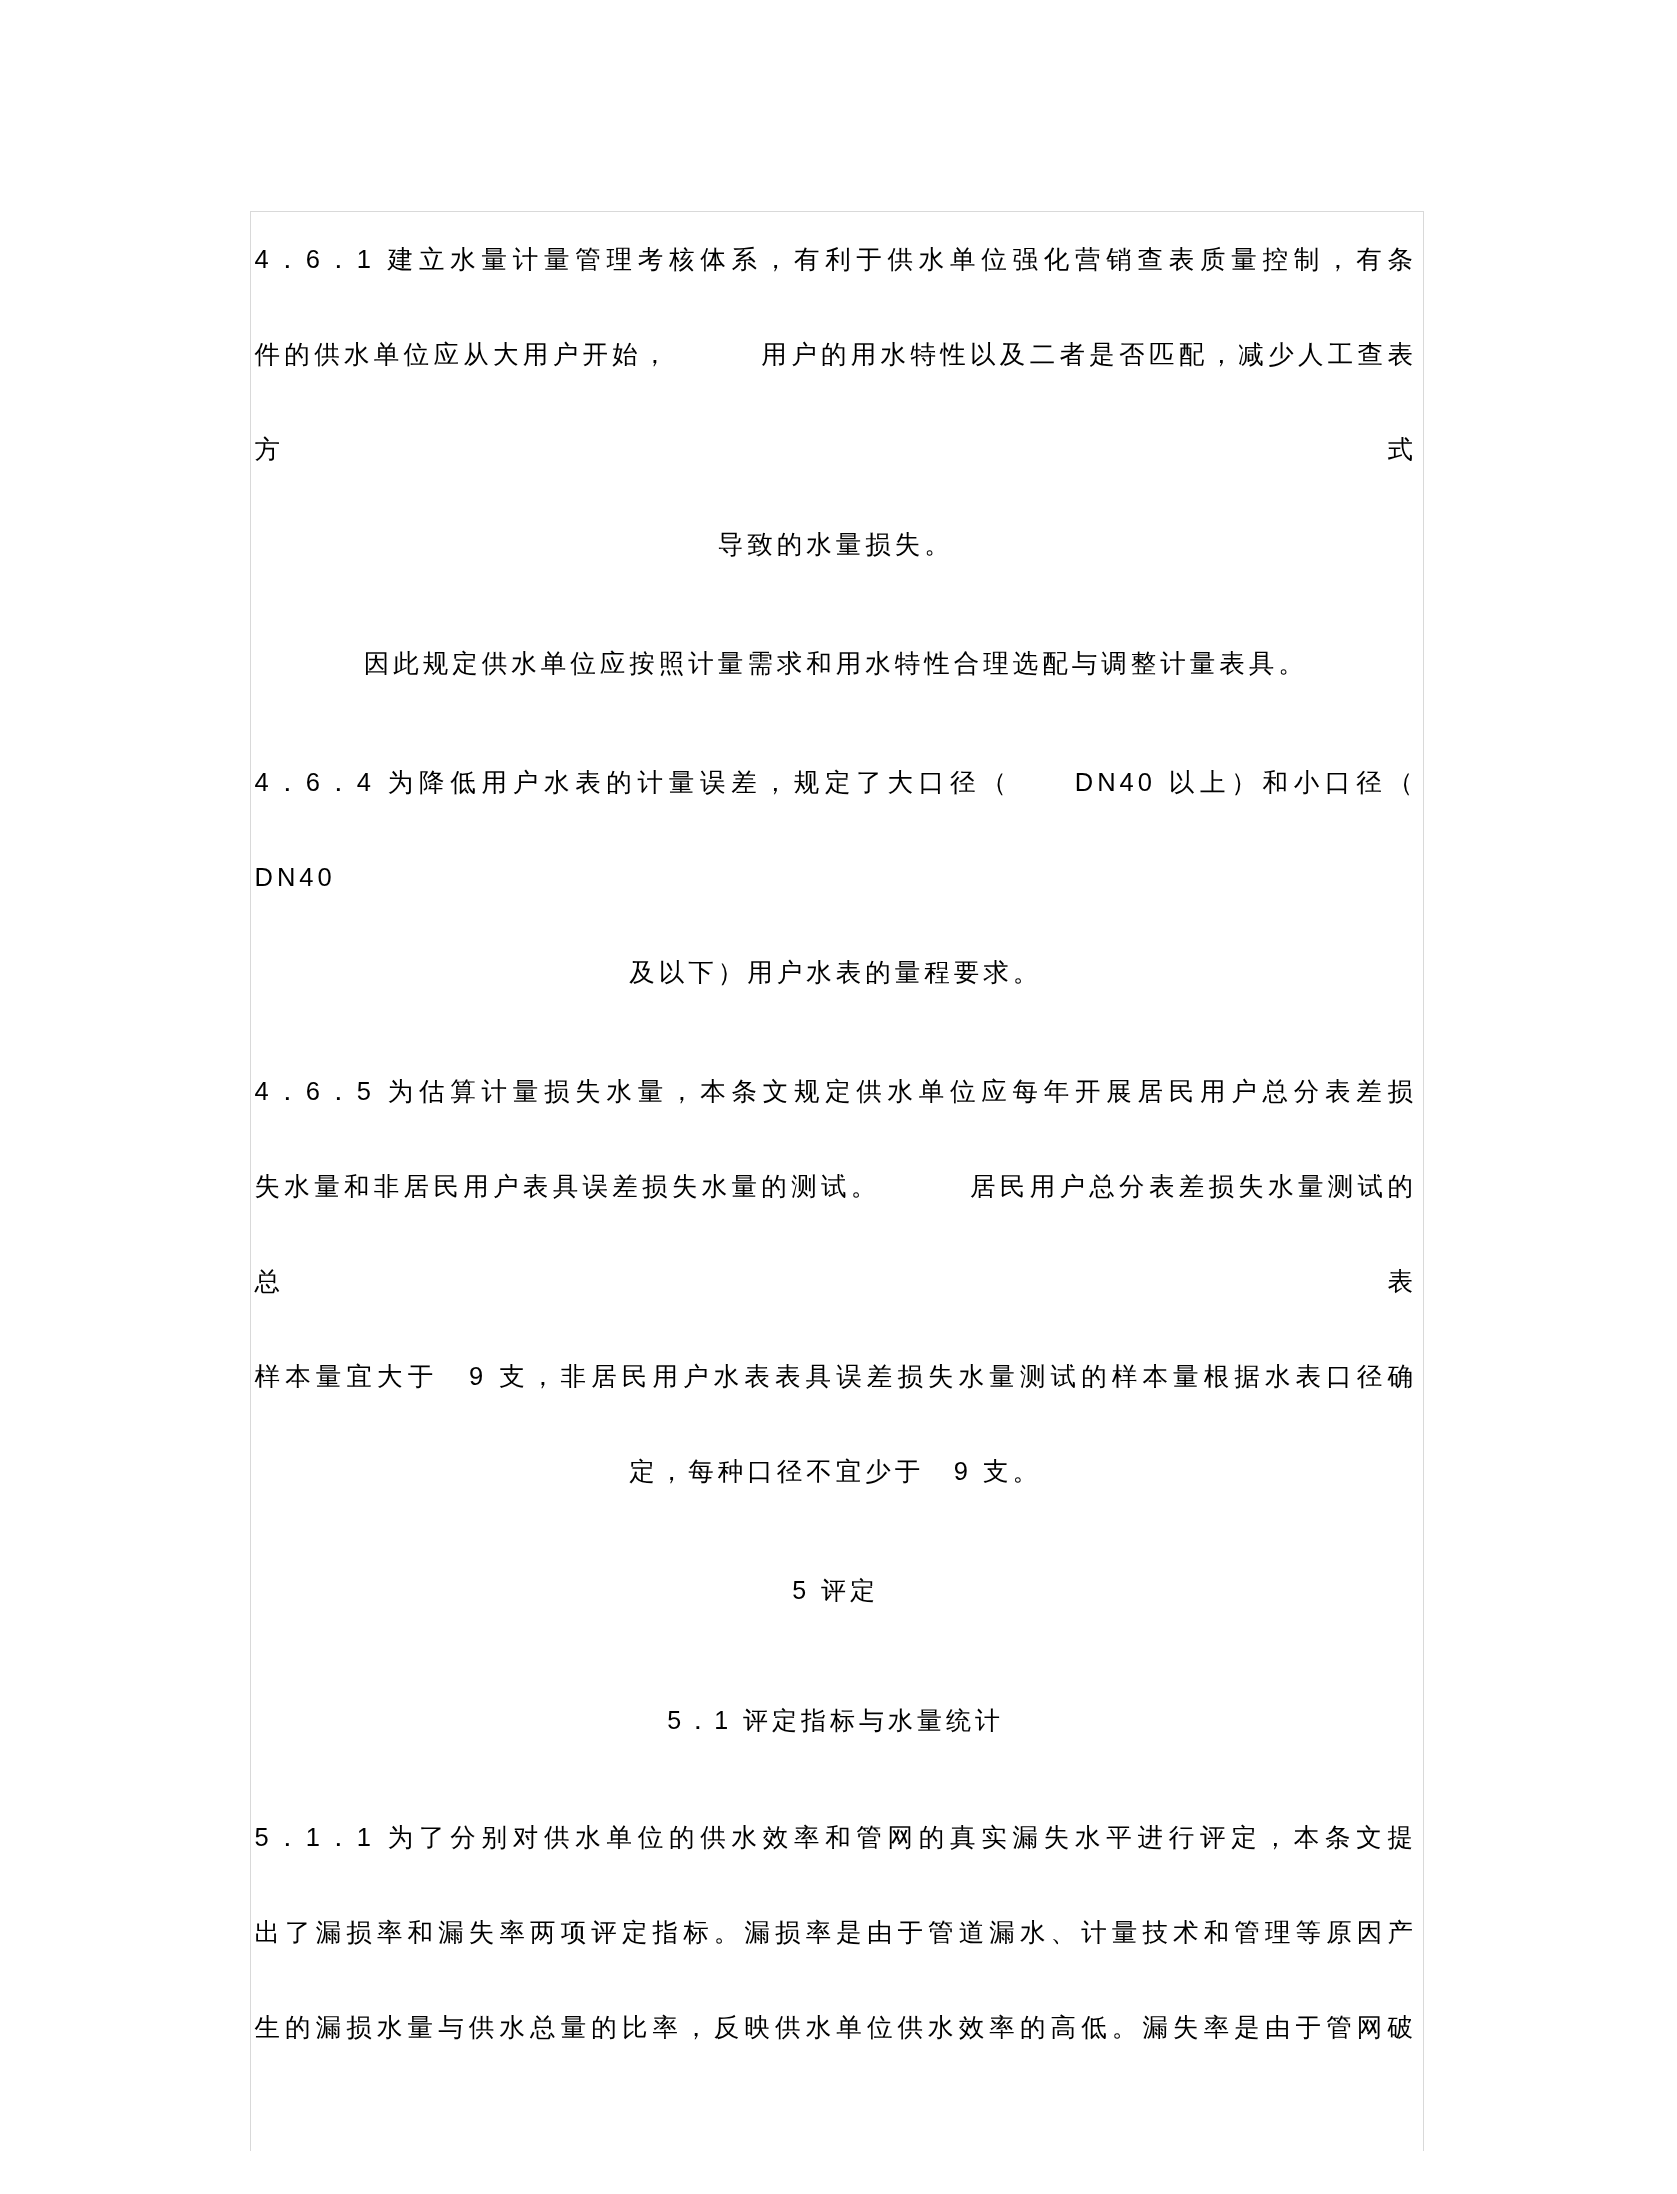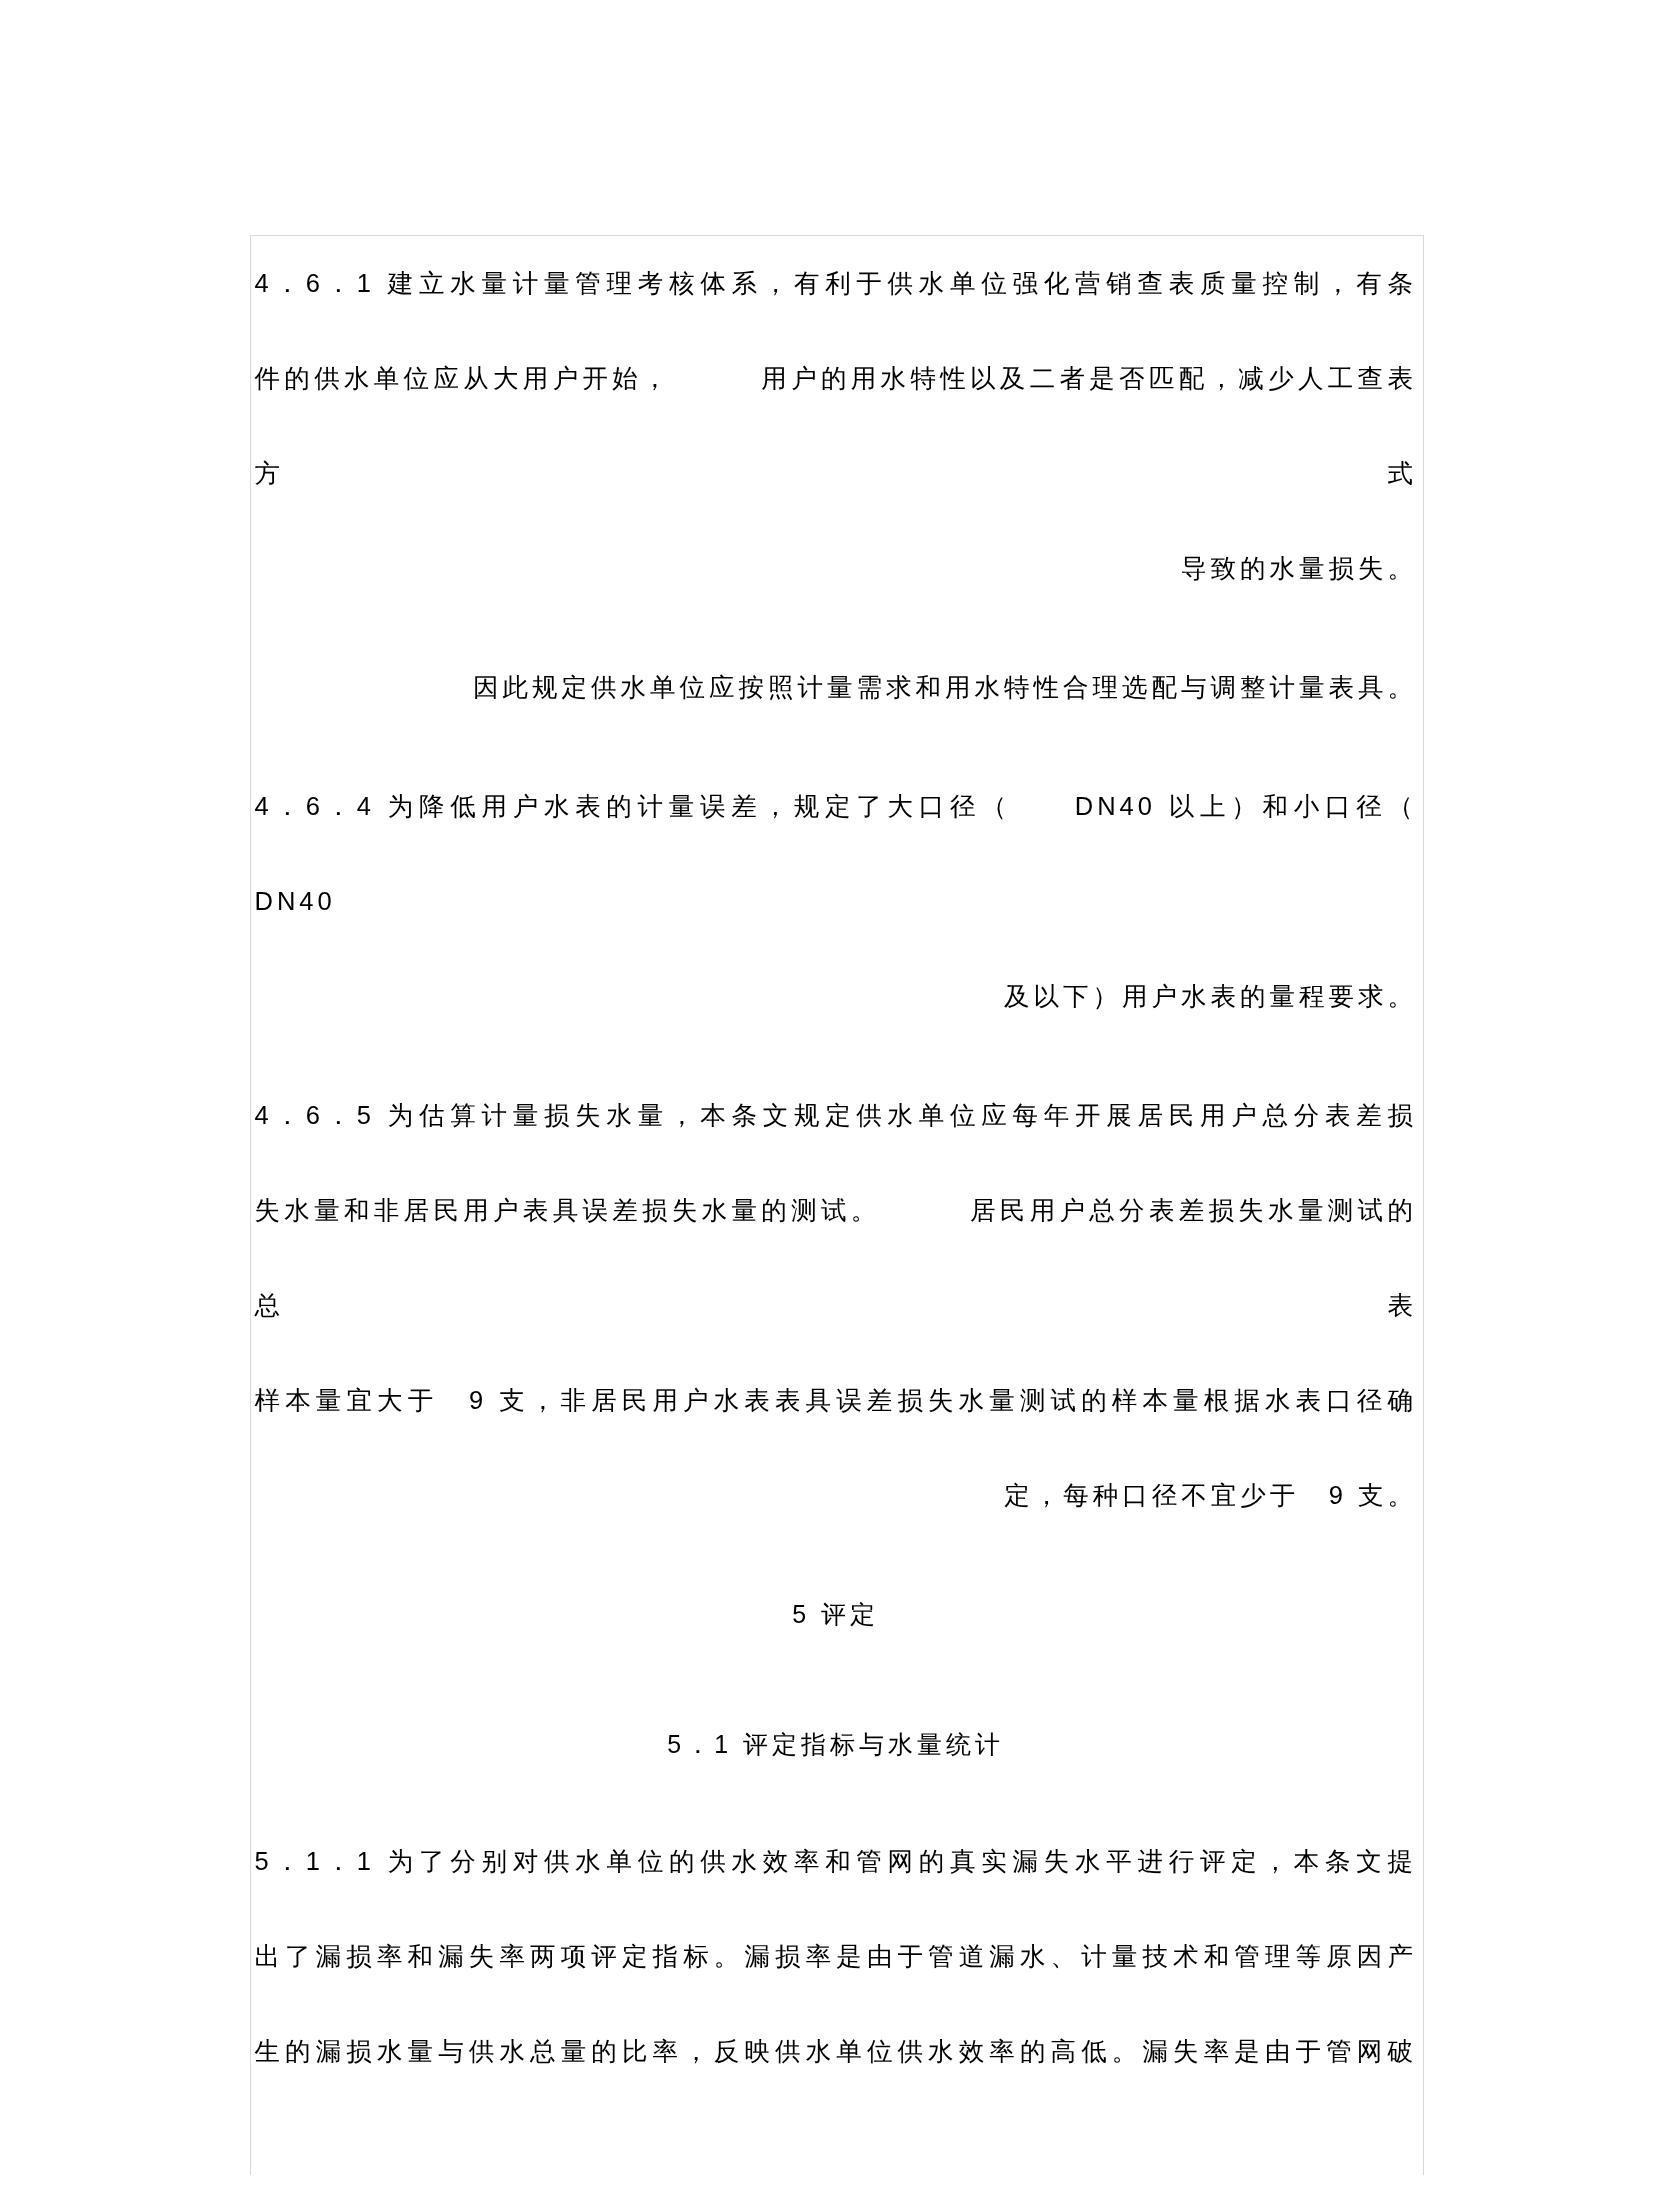--- a/index.html
+++ b/index.html
@@ -20,31 +20,30 @@
     position: absolute;
     left: 250px;
     top: 211px;
     width: 1174px;
     height: 1940px;
     box-sizing: border-box;
     border-top: 1.8px solid #d9d9d9;
     border-left: 1.3px solid #d9d9d9;
     border-right: 1.8px solid #d9d9d9;
     padding: 0 6.1px 0 3.5px;
-    margin-top: 24px;
   }
   .para {
     margin: 0 0 24px 0;
   }
   .line {
     font-size: 25.5px;
     line-height: 95px;
     letter-spacing: 4px;
     white-space: normal;
-    text-align: right;
+    text-align: center;
   }
   .just {
     text-align: justify;
     text-align-last: justify;
   }
   .heading {
     font-size: 25px;
     line-height: 95px;
     letter-spacing: 4px;
     text-align: center;

